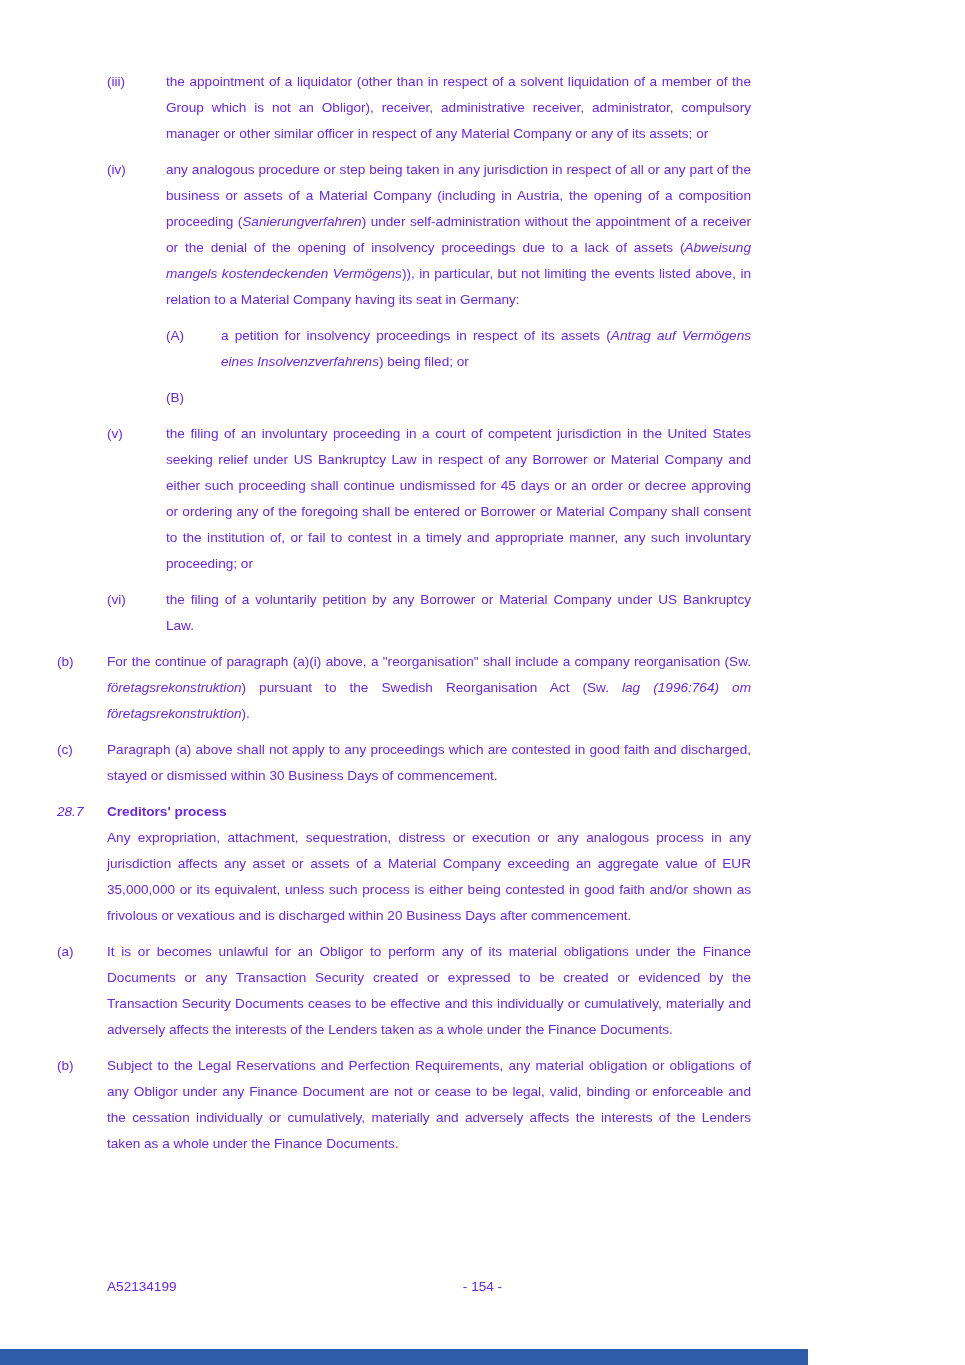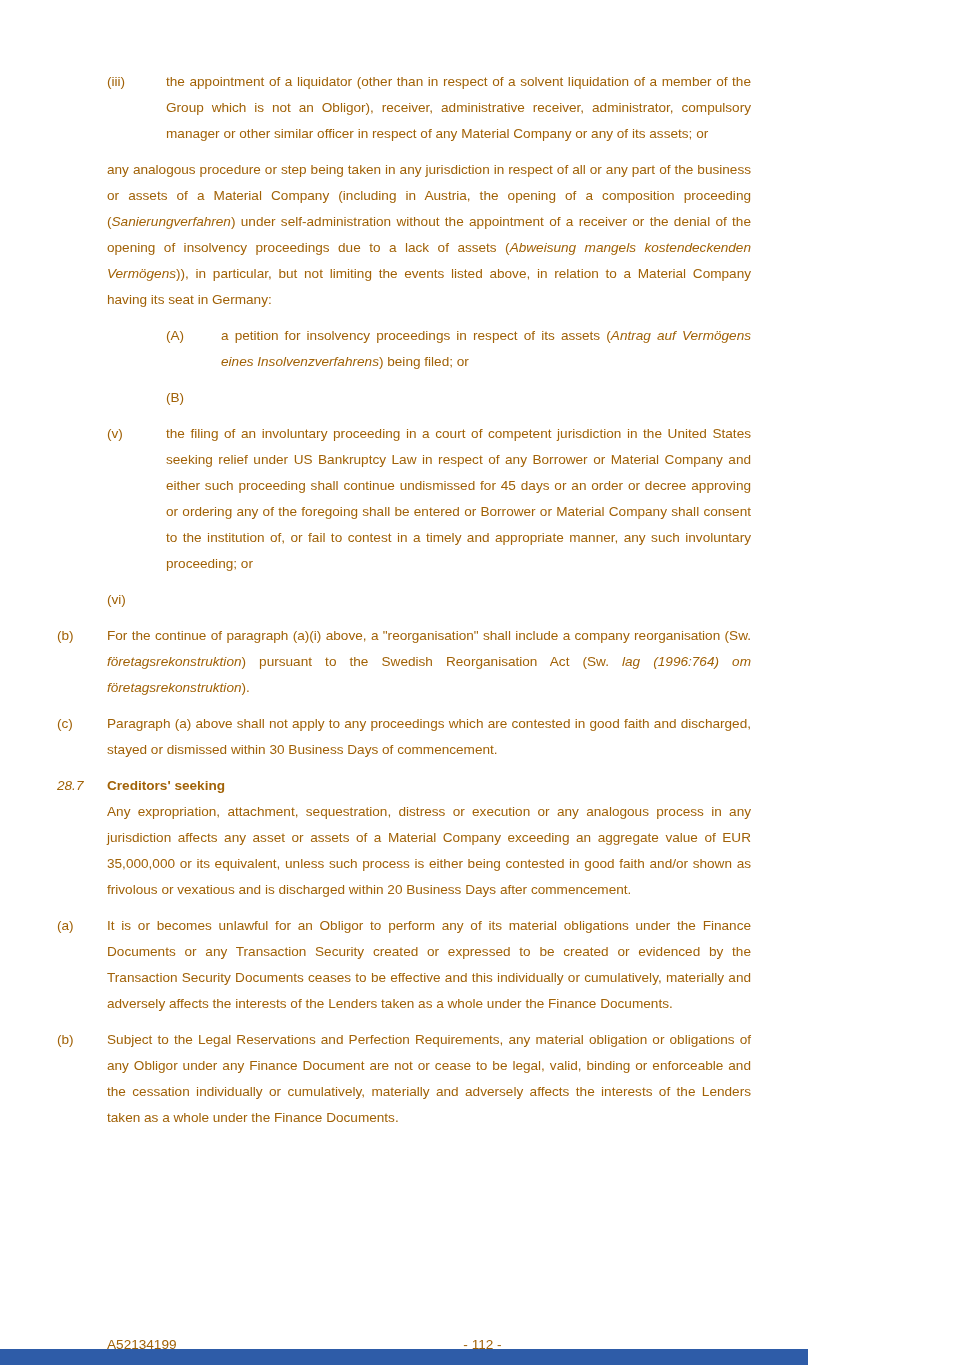--- a/index.html
+++ b/index.html
@@ -8,21 +8,21 @@
     background: #ffffff;
   }
   .page {
     position: relative;
     width: 808px;
     height: 1365px;
     background: #ffffff;
     font-family: "Liberation Sans", sans-serif;
     font-size: 13.6px;
     line-height: 26px;
-    color: #a16207;
+    color: #6d28d9;
     overflow: hidden;
   }
   .content {
     padding: 69px 57px 0 57px;
   }
   .block {
     display: flex;
     margin-top: 10px;
   }
   .block:first-child { margin-top: 0; }
@@ -41,21 +41,21 @@
     flex: 1;
     text-align: justify;
   }
   .it { font-style: italic; }
 
   .heading .number { flex: 0 0 50px; font-weight: normal; font-style: italic; }
   .heading .title  { font-weight: bold; }
 
   .footer {
     position: absolute;
-    top: 1332px;
+    top: 1274px;
     left: 0;
     width: 965px;
     height: 26px;
   }
   .footer .doc-id {
     position: absolute;
     left: 107px;
     top: 0;
   }
   .footer .page-num {
@@ -76,60 +76,62 @@
 </head>
 <body>
 
 <div class="page">
   <div class="content">
       <div class="block item level1">
         <span class="label">(iii)</span>
         <div class="text"><span>the appointment of a liquidator (other than in respect of a solvent liquidation of a member of the Group which is not an Obligor), receiver, administrative receiver, administrator, compulsory manager or other similar officer in respect of any Material Company or any of its assets; or</span></div>
       </div>
       <div class="block item level1">
+        <span class="label">(iv)</span>
         <div class="text"><span>any analogous procedure or step being taken in any jurisdiction in respect of all or any part of the business or assets of a Material Company (including in Austria, the opening of a composition proceeding (</span><span class="it">Sanierungverfahren</span><span>) under self-administration without the appointment of a receiver or the denial of the opening of insolvency proceedings due to a lack of assets (</span><span class="it">Abweisung mangels kostendeckenden Vermögens</span><span>)), in particular, but not limiting the events listed above, in relation to a Material Company having its seat in Germany:</span></div>
       </div>
       <div class="block item level2">
         <span class="label">(A)</span>
         <div class="text"><span>a petition for insolvency proceedings in respect of its assets (</span><span class="it">Antrag auf Vermögens eines Insolvenzverfahrens</span><span>) being filed; or</span></div>
       </div>
       <div class="block item level2">
         <span class="label">(B)</span>
       </div>
       <div class="block item level1">
         <span class="label">(v)</span>
         <div class="text"><span>the filing of an involuntary proceeding in a court of competent jurisdiction in the United States seeking relief under US Bankruptcy Law in respect of any Borrower or Material Company and either such proceeding shall continue undismissed for 45 days or an order or decree approving or ordering any of the foregoing shall be entered or Borrower or Material Company shall consent to the institution of, or fail to contest in a timely and appropriate manner, any such involuntary proceeding; or</span></div>
       </div>
       <div class="block item level1">
         <span class="label">(vi)</span>
+        <div class="text"><span>the filing of a voluntarily petition by any Borrower or Material Company under US Bankruptcy Law.</span></div>
       </div>
       <div class="block item level0">
         <span class="label">(b)</span>
         <div class="text"><span>For the continue of paragraph (a)(i) above, a "reorganisation" shall include a company reorganisation (Sw. </span><span class="it">företagsrekonstruktion</span><span>) pursuant to the Swedish Reorganisation Act (Sw. </span><span class="it">lag (1996:764) om företagsrekonstruktion</span><span>).</span></div>
       </div>
       <div class="block item level0">
         <span class="label">(c)</span>
         <div class="text"><span>Paragraph (a) above shall not apply to any proceedings which are contested in good faith and discharged, stayed or dismissed within 30 Business Days of commencement.</span></div>
       </div>
       <div class="block heading level0">
         <span class="number">28.7</span>
-        <span class="title">Creditors' seeking</span>
+        <span class="title">Creditors' process</span>
       </div>
       <div class="block item level0 nolabel">
         <div class="text"><span>Any expropriation, attachment, sequestration, distress or execution or any analogous process in any jurisdiction affects any asset or assets of a Material Company exceeding an aggregate value of EUR 35,000,000 or its equivalent, unless such process is either being contested in good faith and/or shown as frivolous or vexatious and is discharged within 20 Business Days after commencement.</span></div>
       </div>
       <div class="block item level0">
         <span class="label">(a)</span>
         <div class="text"><span>It is or becomes unlawful for an Obligor to perform any of its material obligations under the Finance Documents or any Transaction Security created or expressed to be created or evidenced by the Transaction Security Documents ceases to be effective and this individually or cumulatively, materially and adversely affects the interests of the Lenders taken as a whole under the Finance Documents.</span></div>
       </div>
       <div class="block item level0">
         <span class="label">(b)</span>
         <div class="text"><span>Subject to the Legal Reservations and Perfection Requirements, any material obligation or obligations of any Obligor under any Finance Document are not or cease to be legal, valid, binding or enforceable and the cessation individually or cumulatively, materially and adversely affects the interests of the Lenders taken as a whole under the Finance Documents.</span></div>
       </div>
     </div>
 
   <div class="footer">
     <span class="doc-id">A52134199</span>
-    <span class="page-num">- 112 -</span>
+    <span class="page-num">- 154 -</span>
   </div>
 
   <div class="bottom-bar" style="background: rgb(46, 92, 168);"></div>
 </div>
 
 </body></html>

